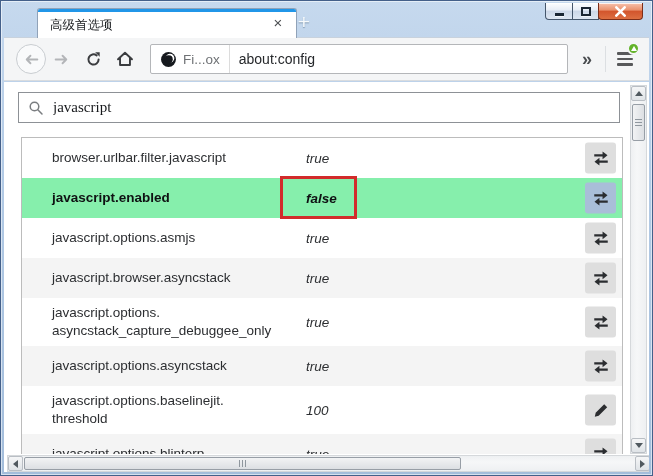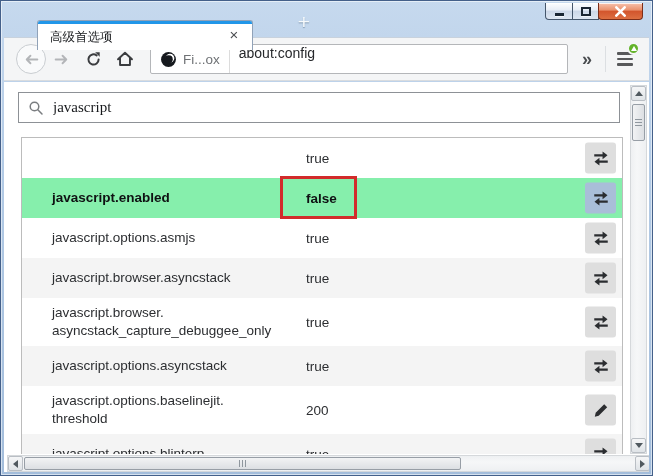--- a/index.html
+++ b/index.html
@@ -30,23 +30,23 @@
   .win-btn.max { width: 27px; border-radius: 0; }
   .win-btn.close {
     width: 45px; border-radius: 0 0 4px 4px; border-color: #7c2d18;
     background: linear-gradient(180deg,#f7c3ae 0%,#e9906c 45%,#d2542c 50%,#dd6f41 100%);
   }
   .min-glyph { width: 9px; height: 3px; background: #1a2633; margin-top: 6px; box-shadow: 0 1px 0 rgba(255,255,255,.7); }
   .max-glyph { width: 10px; height: 9px; border: 2px solid #1a2633; background: transparent; box-shadow: 0 1px 0 rgba(255,255,255,.6); }
   
   .titlebar { position: absolute; left: 0; top: 0; right: 0; height: 36px; }
   .tab {
-    position: absolute; left: 36px; top: 7px; width: 216px; height: 30px;
+    position: absolute; left: 36px; top: 7px; width: 260px; height: 30px;
     background: #fff; border: 1px solid #90a2b8; border-bottom: none;
-    border-radius: 3px 3px 0 0; z-index: 5; margin-top: 12px;
+    border-radius: 3px 3px 0 0; z-index: 5;
   }
   .tab-stripe { height: 3px; background: #2196e8; border-radius: 2px 2px 0 0; }
   .tab-title {
     position: absolute; left: 12px; top: 8px; font-size: 12.5px; color: #17191c;
     max-width: 190px; white-space: nowrap; overflow: hidden;
   }
   .tab-close {
     position: absolute; right: 8px; top: 4px; width: 20px; height: 20px;
     font-size: 15px; color: #4c4f52; text-align: center; line-height: 20px; cursor: default;
   }
@@ -61,21 +61,21 @@
     background: #f4f5f6; border-top: 1px solid #c8d2dd; border-bottom: 1px solid #d9dcdf;
     display: flex; align-items: center; padding: 0 8px; z-index: 3;
   }
   .nav-btn { display: flex; align-items: center; justify-content: center; cursor: default; }
   .btn-back { width: 30px; height: 30px; border: 1px solid #c9cdd1; border-radius: 50%; background: #f9fafb; margin-left: 4px; }
   .btn-fwd  { width: 26px; height: 26px; margin-left: 2px; }
   .btn-reload, .btn-home { width: 26px; height: 26px; margin-left: 6px; }
   .urlbar {
     flex: 1; height: 30px; margin-left: 12px; background: #fff;
     border: 1px solid #b4b6b9; border-radius: 2px;
-    display: flex; align-items: flex-start; overflow: hidden;
+    display: flex; align-items: center; overflow: hidden;
   }
   .identity {
     display: flex; align-items: center; gap: 6px; padding: 0 9px;
     height: 100%; border-right: 1px solid #dcdcdc; cursor: default;
   }
   .identity-label { font-size: 13.5px; color: #6f7275; white-space: nowrap; }
   .url-text { font-size: 14px; color: #26282b; padding-left: 9px; white-space: nowrap; }
   .btn-overflow { width: 30px; height: 30px; margin-left: 4px; font-size: 18px; color: #4a4d50; font-weight: bold; }
   .toolbar-sep { width: 1px; height: 26px; background: #dcdfe2; margin: 0 3px; }
   .btn-menu { width: 32px; height: 30px; position: relative; }
@@ -113,21 +113,21 @@
   .pref-row.two-line { height: 48px; }
   .pref-row.alt { background: #f4f4f4; }
   .pref-row.selected { background: #86efac; }
   .pref-name {
     position: absolute; left: 30px; top: 0; bottom: 0; width: 252px;
     display: flex; align-items: center;
     font-size: 13.5px; color: #2c2e31; white-space: pre-line; line-height: 1.35;
   }
   .pref-value {
     position: absolute; left: 284px; top: 50%; transform: translateY(-50%);
-    font-size: 13.5px; color: #2c2e31;
+    font-size: 13.5px; color: #2c2e31; font-style: italic;
   }
   .pref-row.selected .pref-name, .pref-row.selected .pref-value { font-weight: bold; color: #0f1113; }
   .row-btn {
     position: absolute; right: 6px; top: 50%; transform: translateY(-50%);
     width: 31px; height: 31px; border-radius: 3px; background: #dedede;
     display: flex; align-items: center; justify-content: center; cursor: default; border: none;
   }
   .pref-row.selected .row-btn { background: #a9bed8; }
   .red-box {
     position: absolute; left: 258px; top: -2px; width: 77px; height: 43px;
@@ -251,20 +251,21 @@
     <div class="search-box">
       <svg width="16" height="16" viewBox="0 0 16 16">
         <circle cx="6.5" cy="6.5" r="4.3" stroke="#7a7d80" stroke-width="1.5" fill="none"></circle>
         <path d="M9.8 9.8L14 14" stroke="#7a7d80" stroke-width="1.5" stroke-linecap="round"></path>
       </svg>
       <input type="text" value="javascript" style="">
     </div>
 
     <div class="pref-list" id="pref-list">
   <div class="pref-row">
+    <span class="pref-name">browser.urlbar.filter.javascript</span>
     <span class="pref-value">true</span>
 
     <button class="row-btn">
       <svg class="ic-toggle" width="18" height="18" viewBox="0 0 16 16">
         <path d="M2 5.2h9" stroke="#2b2d30" stroke-width="2"></path>
         <path d="M9.4 1.7l4.4 3.5-4.4 3.5z" fill="#2b2d30"></path>
         <path d="M14 10.8H5" stroke="#2b2d30" stroke-width="2"></path>
         <path d="M6.6 7.3l-4.4 3.5 4.4 3.5z" fill="#2b2d30"></path>
       </svg>
 
@@ -310,21 +311,21 @@
         <path d="M2 5.2h9" stroke="#2b2d30" stroke-width="2"></path>
         <path d="M9.4 1.7l4.4 3.5-4.4 3.5z" fill="#2b2d30"></path>
         <path d="M14 10.8H5" stroke="#2b2d30" stroke-width="2"></path>
         <path d="M6.6 7.3l-4.4 3.5 4.4 3.5z" fill="#2b2d30"></path>
       </svg>
 
     </button>
   </div>
 
   <div class="pref-row two-line">
-    <span class="pref-name">javascript.browser.
+    <span class="pref-name">javascript.options.
 asyncstack_capture_debuggee_only</span>
     <span class="pref-value">true</span>
 
     <button class="row-btn">
       <svg class="ic-toggle" width="18" height="18" viewBox="0 0 16 16">
         <path d="M2 5.2h9" stroke="#2b2d30" stroke-width="2"></path>
         <path d="M9.4 1.7l4.4 3.5-4.4 3.5z" fill="#2b2d30"></path>
         <path d="M14 10.8H5" stroke="#2b2d30" stroke-width="2"></path>
         <path d="M6.6 7.3l-4.4 3.5 4.4 3.5z" fill="#2b2d30"></path>
       </svg>
@@ -343,21 +344,21 @@
         <path d="M14 10.8H5" stroke="#2b2d30" stroke-width="2"></path>
         <path d="M6.6 7.3l-4.4 3.5 4.4 3.5z" fill="#2b2d30"></path>
       </svg>
 
     </button>
   </div>
 
   <div class="pref-row two-line">
     <span class="pref-name">javascript.options.baselinejit.
 threshold</span>
-    <span class="pref-value">200</span>
+    <span class="pref-value">100</span>
 
     <button class="row-btn">
 
       <svg class="ic-edit" width="16" height="16" viewBox="0 0 16 16">
         <path d="M11.2 1.8l3 3-8.5 8.5-3.9.9.9-3.9z" fill="#2b2d30"></path>
       </svg>
     </button>
   </div>
 
   <div class="pref-row alt">

